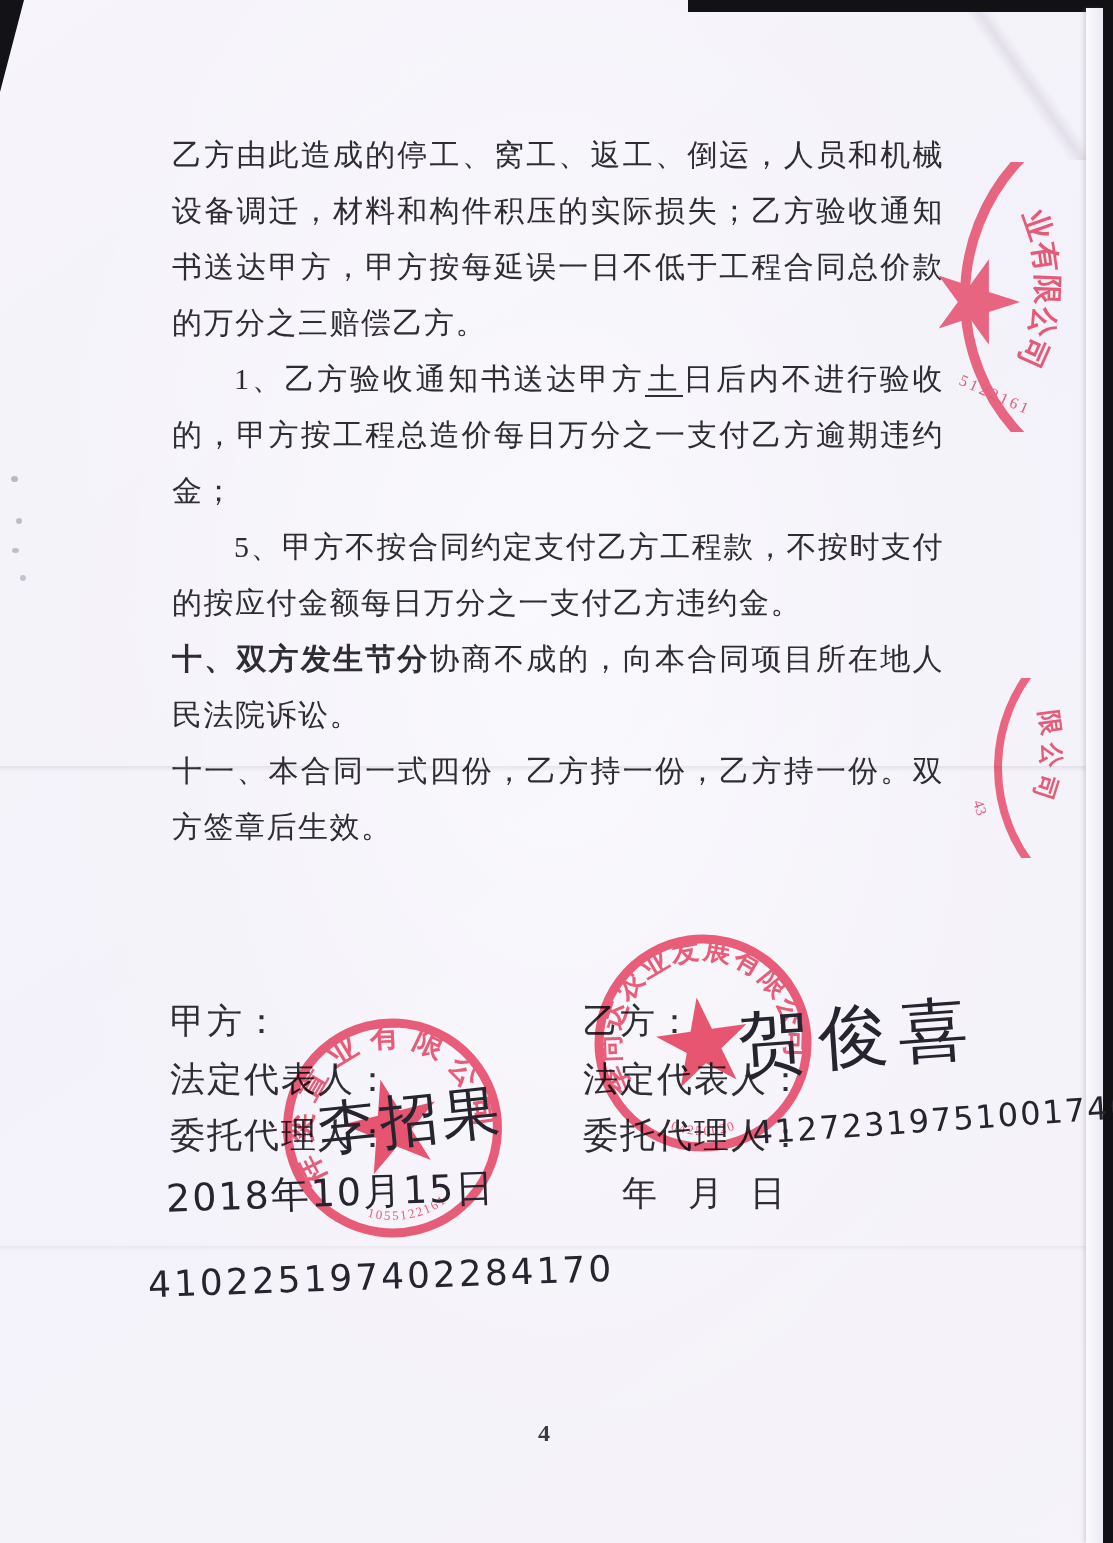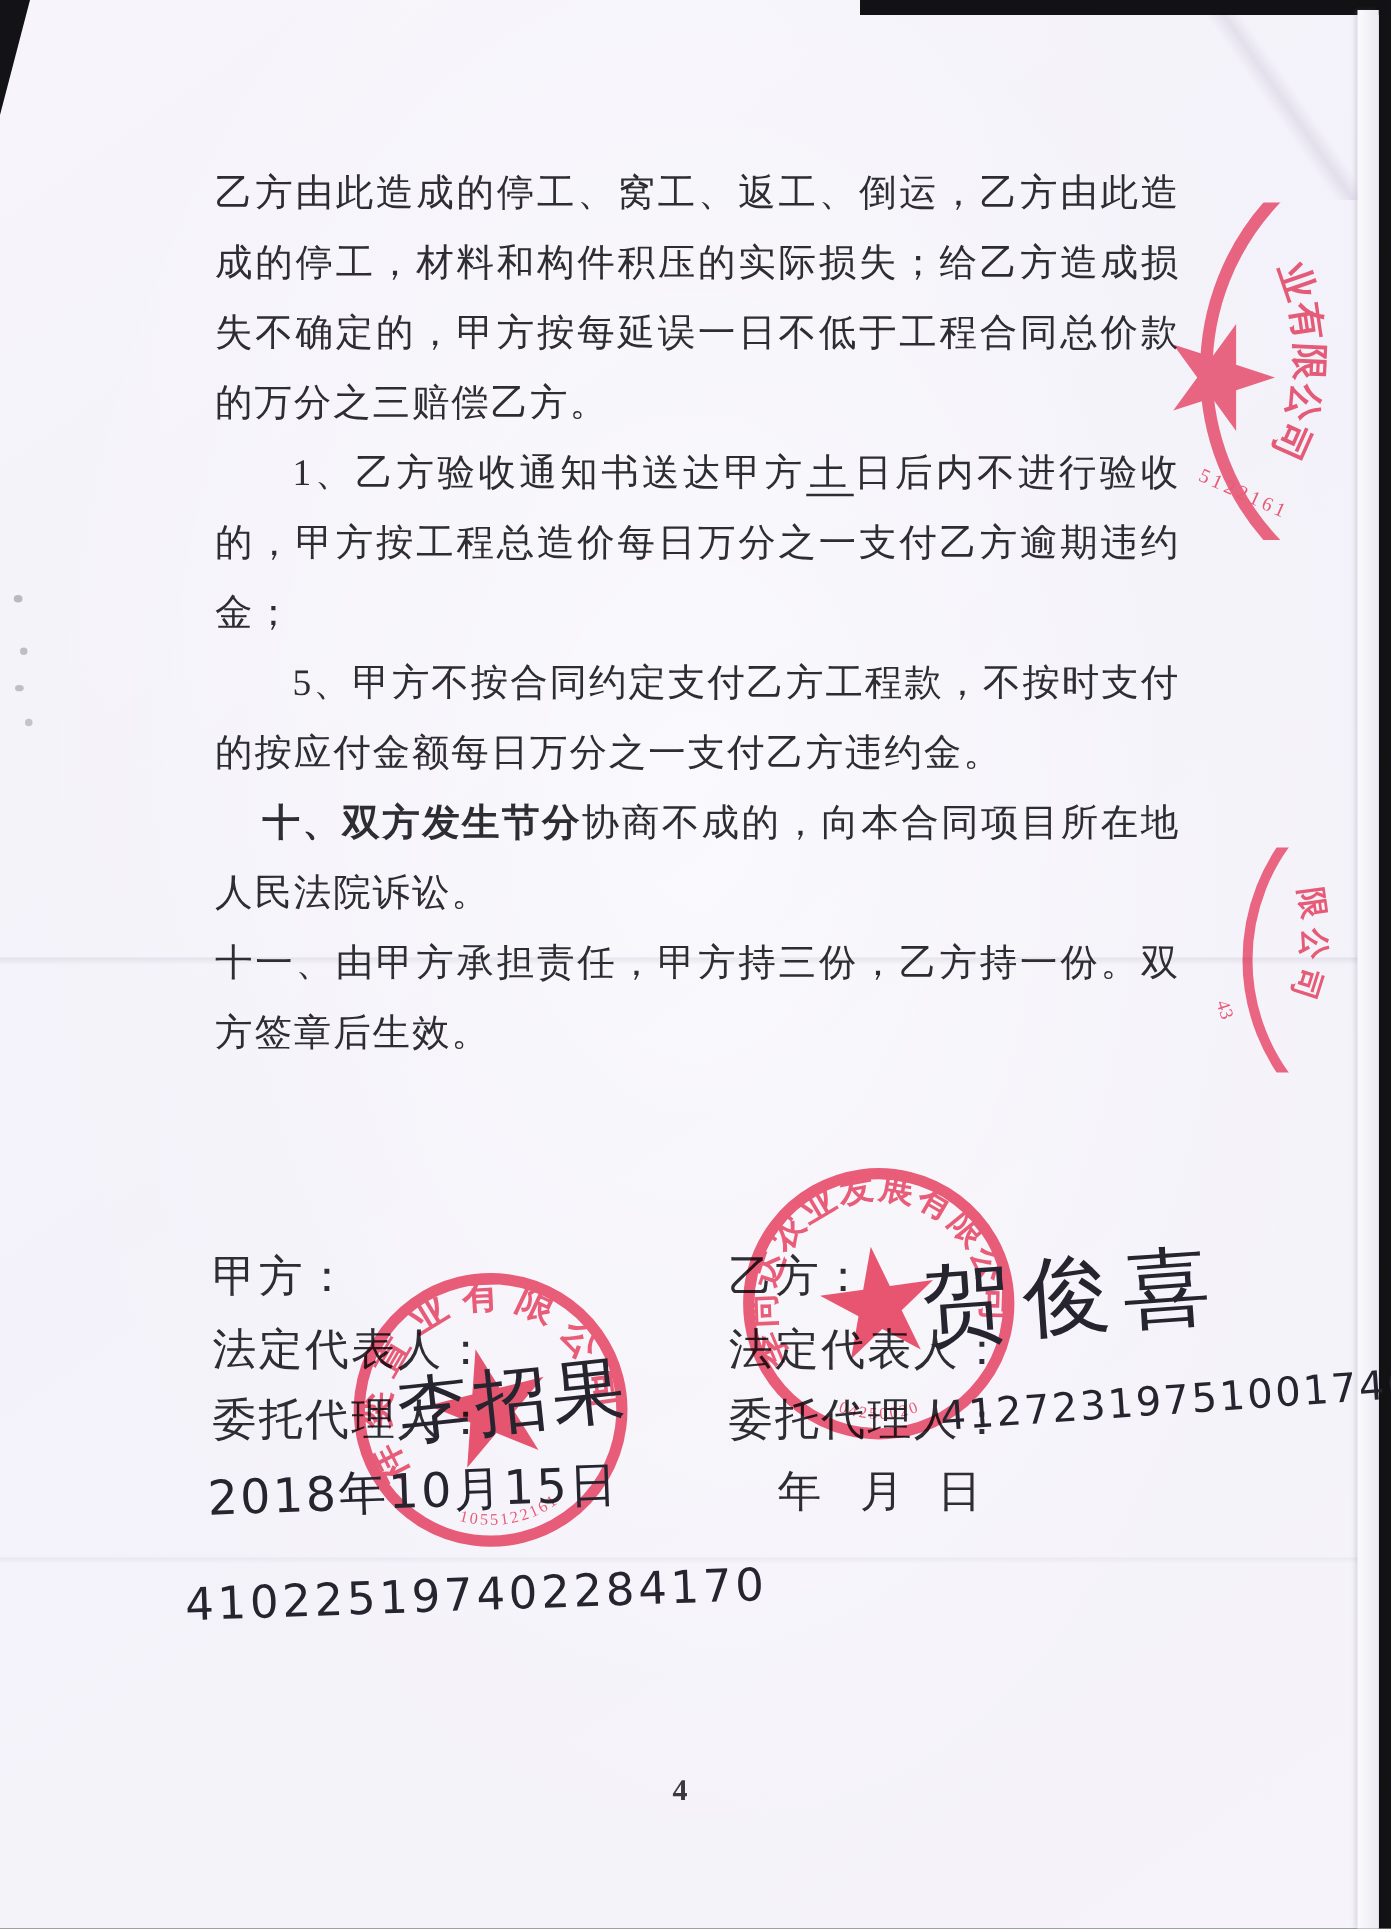--- a/index.html
+++ b/index.html
@@ -24,21 +24,21 @@
   .blemish{position:absolute;border-radius:50%;}
   
   .doc-text{
     position:absolute;left:172px;top:127px;width:772px;
     font-size:30px;line-height:56px;letter-spacing:1.5px;
     text-align:justify;
   }
   .doc-text p{margin:0;}
   .doc-text p.indent{text-indent:62px;}
   .blank-fill{border-bottom:2px solid #2e2d33;padding:0 3px;}
-  .bold-lead{font-weight:bold;margin-left:38px;}
+  .bold-lead{font-weight:bold;}
   
   .sig-label{position:absolute;font-size:35px;letter-spacing:2px;color:#2e2d33;white-space:nowrap;}
   .hand{position:absolute;color:#26242e;font-family:"DejaVu Sans",sans-serif;white-space:nowrap;}
   .hand-sig-a{left:318px;top:1082px;font-size:58px;transform:rotate(-6deg);letter-spacing:4px;z-index:30;}
   .hand-date-a{left:166px;top:1168px;font-size:38px;transform:rotate(-2deg);letter-spacing:2px;z-index:30;}
   .hand-sig-b{left:738px;top:990px;font-size:70px;transform:rotate(-4deg);letter-spacing:10px;z-index:30;}
   .hand-id-b{left:752px;top:1100px;font-size:32px;transform:rotate(-4deg);letter-spacing:2px;z-index:30;}
   .hand-id-footer{left:148px;top:1256px;font-size:36px;transform:rotate(-2deg);letter-spacing:3px;z-index:30;}
   .page-number{position:absolute;left:538px;top:1420px;font-size:24px;font-weight:bold;color:#3a393f;}
   
@@ -53,25 +53,25 @@
   <div class="crease-h" style="top:766px"></div>
   <div class="crease-h2" style="top:1246px"></div>
   <div class="crease-d"></div>
   <div class="blemish" style="left:11px;top:476px;width:7px;height:6px;background:#8a8794;opacity:.55"></div>
   <div class="blemish" style="left:16px;top:518px;width:6px;height:6px;background:#8a8794;opacity:.5"></div>
   <div class="blemish" style="left:12px;top:548px;width:7px;height:5px;background:#8a8794;opacity:.5"></div>
   <div class="blemish" style="left:20px;top:575px;width:6px;height:6px;background:#8a8794;opacity:.45"></div>
   <div class="blemish" style="left:1090px;top:1471px;width:9px;height:10px;background:#8f7347;opacity:.85"></div>
 
   <div class="doc-text">
-    <p><span>乙方由此造成的停工、窝工、返工、倒运，乙方由此造成的停工，材料和构件积压的实际损失；给乙方造成损失不确定的，甲方按每延误一日不低于工程合同总价款的万分之三赔偿乙方。</span></p>
+    <p><span>乙方由此造成的停工、窝工、返工、倒运，人员和机械设备调迁，材料和构件积压的实际损失；乙方验收通知书送达甲方，甲方按每延误一日不低于工程合同总价款的万分之三赔偿乙方。</span></p>
     <p class="indent"><span>1、乙方验收通知书送达甲方</span><span class="blank-fill">土</span><span>日后内不进行验收的，甲方按工程总造价每日万分之一支付乙方逾期违约金；</span></p>
     <p class="indent"><span>5、甲方不按合同约定支付乙方工程款，不按时支付的按应付金额每日万分之一支付乙方违约金。</span></p>
     <p><span class="bold-lead">十、双方发生节分</span><span>协商不成的，向本合同项目所在地人民法院诉讼。</span></p>
-    <p><span>十一、由甲方承担责任，甲方持三份，乙方持一份。双方签章后生效。</span></p>
+    <p><span>十一、本合同一式四份，乙方持一份，乙方持一份。双方签章后生效。</span></p>
   </div>
 
   <span class="sig-label" style="left:170px;top:998px">甲方：</span>
   <span class="sig-label" style="left:170px;top:1056px">法定代表人：</span>
   <span class="sig-label" style="left:170px;top:1112px">委托代理人：</span>
   <span class="hand hand-sig-a">李招果</span>
   <span class="hand hand-date-a">2018年10月15日</span>
 
   <span class="sig-label" style="left:583px;top:998px">乙方：</span>
   <span class="sig-label" style="left:583px;top:1056px">法定代表人：</span>

